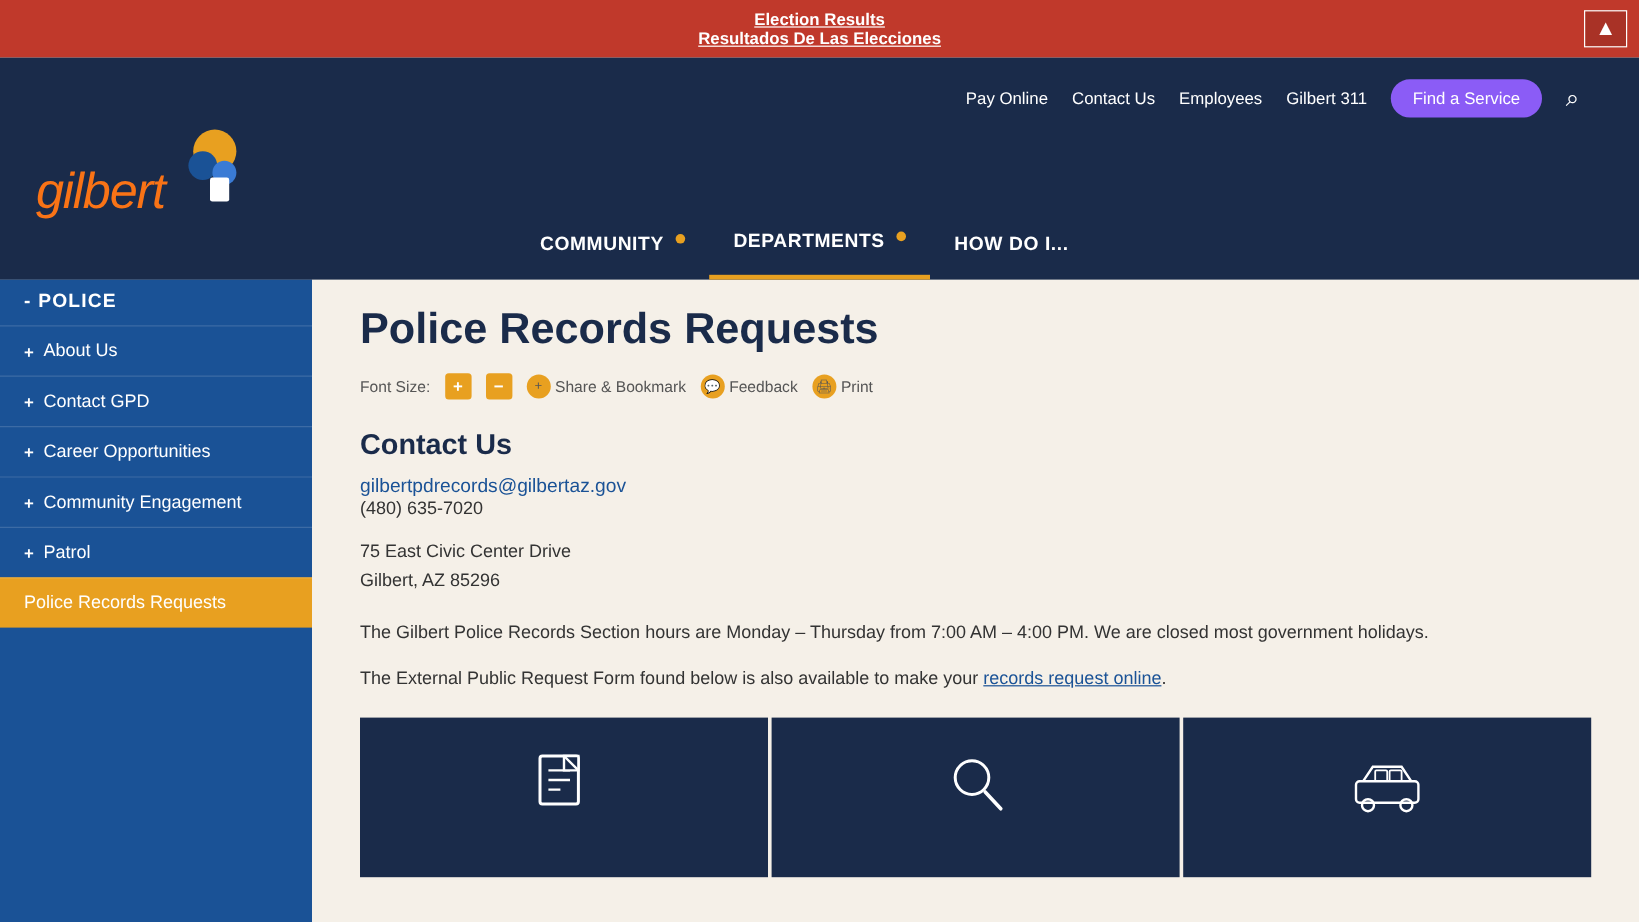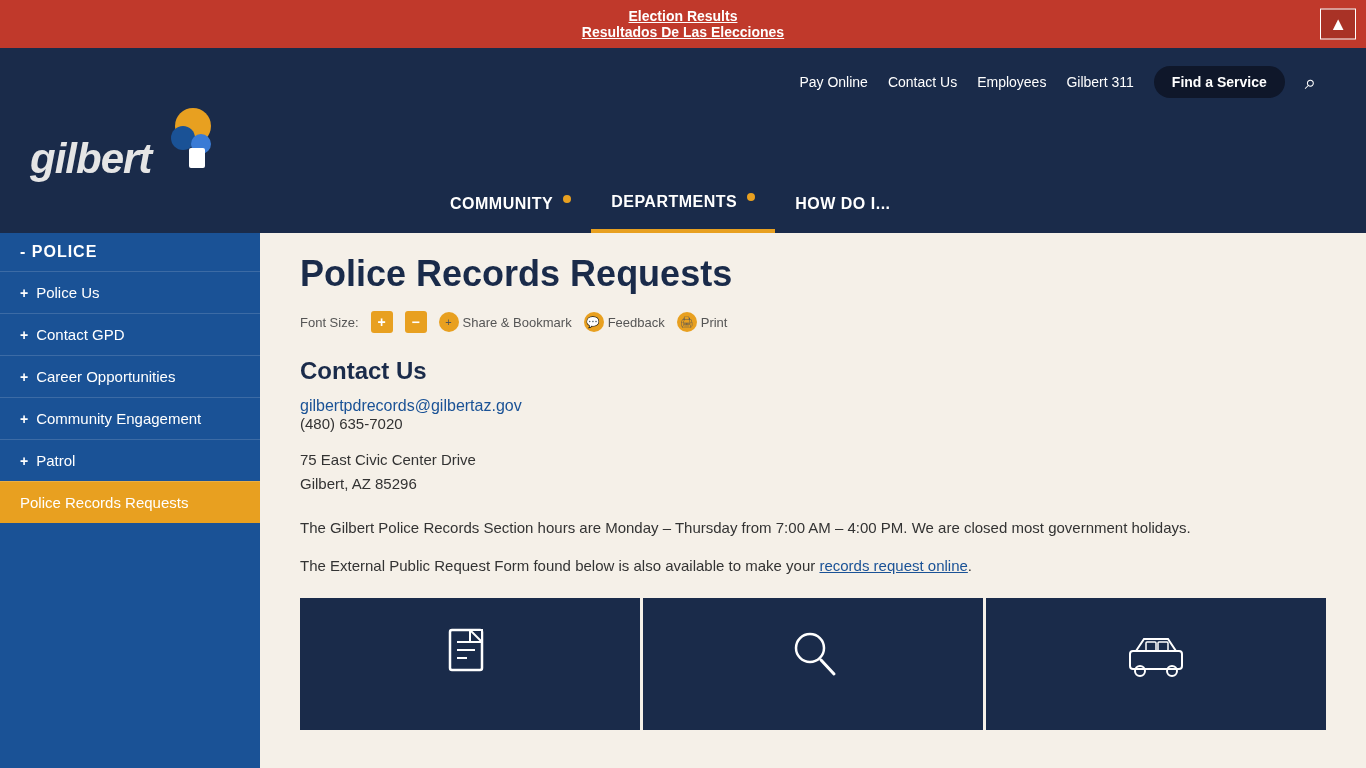--- a/index.html
+++ b/index.html
@@ -29,46 +29,46 @@
       height: 185px;
       position: relative;
     }
     .logo-area {
       display: flex;
       align-items: center;
       gap: 10px;
       flex-shrink: 0;
     }
     .logo-text {
-      color: #e5e5e5;
+      color: #f97316;
       font-size: 42px;
-      font-weight: 700;
+      font-weight: 400;
       font-style: italic;
       letter-spacing: -1px;
       margin-top: 36px;
     }
     .top-nav {
       position: absolute;
       top: 18px;
       right: 50px;
       display: flex;
       align-items: center;
       gap: 20px;
     }
     .top-nav a {
       color: #fff;
       text-decoration: none;
       font-size: 14px;
     }
     .find-service-btn {
-      background: #0f172a;
+      background: #8b5cf6;
       color: #fff !important;
       padding: 8px 18px;
       border-radius: 20px;
-      font-weight: bold;
+      font-weight: normal;
       font-size: 14px;
       text-decoration: none;
     }
     .search-icon-btn {
       color: #fff;
       font-size: 20px;
       cursor: pointer;
       background: none;
       border: none;
     }
@@ -291,21 +291,21 @@
   </nav>
 </div>
 
 <div class="content-wrapper">
 
   <aside class="sidebar">
     <div class="sidebar-title">- POLICE</div>
 
     <div class="sidebar-item">
       <span class="plus-icon">+</span>
-      <span>Police Us</span>
+      <span>About Us</span>
     </div>
     <div class="sidebar-item">
       <span class="plus-icon">+</span>
       <span>Contact GPD</span>
     </div>
     <div class="sidebar-item">
       <span class="plus-icon">+</span>
       <span>Career Opportunities</span>
     </div>
     <div class="sidebar-item">

